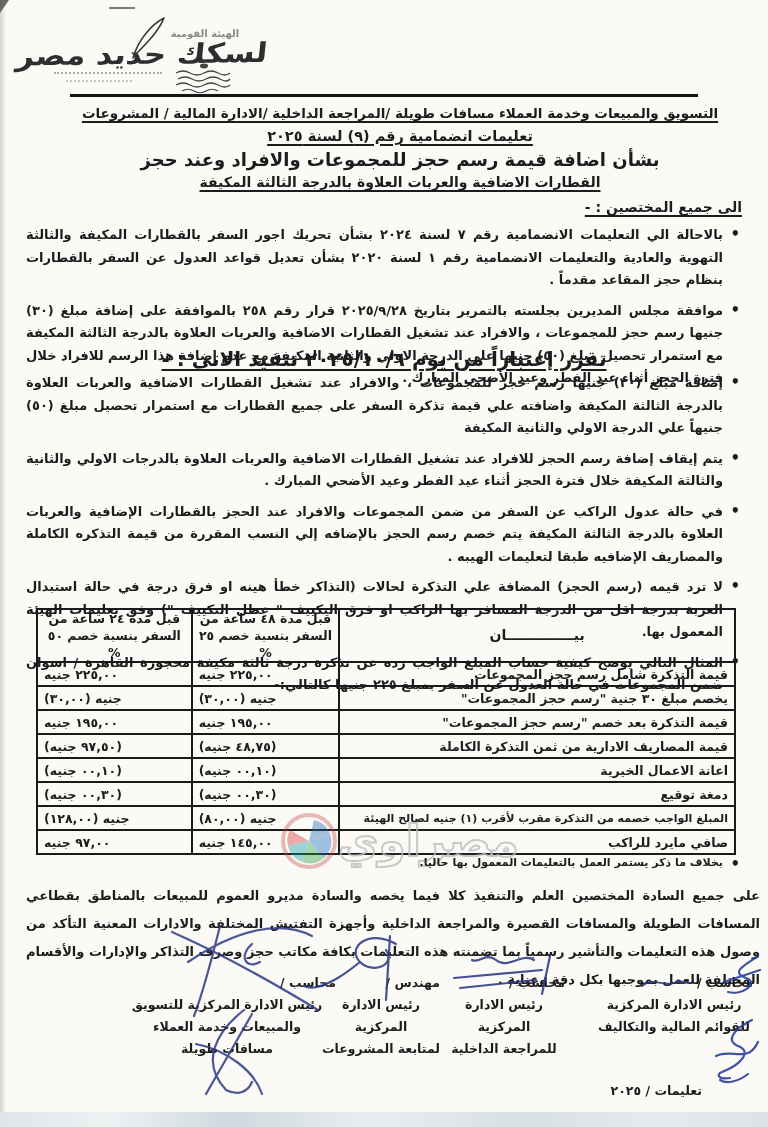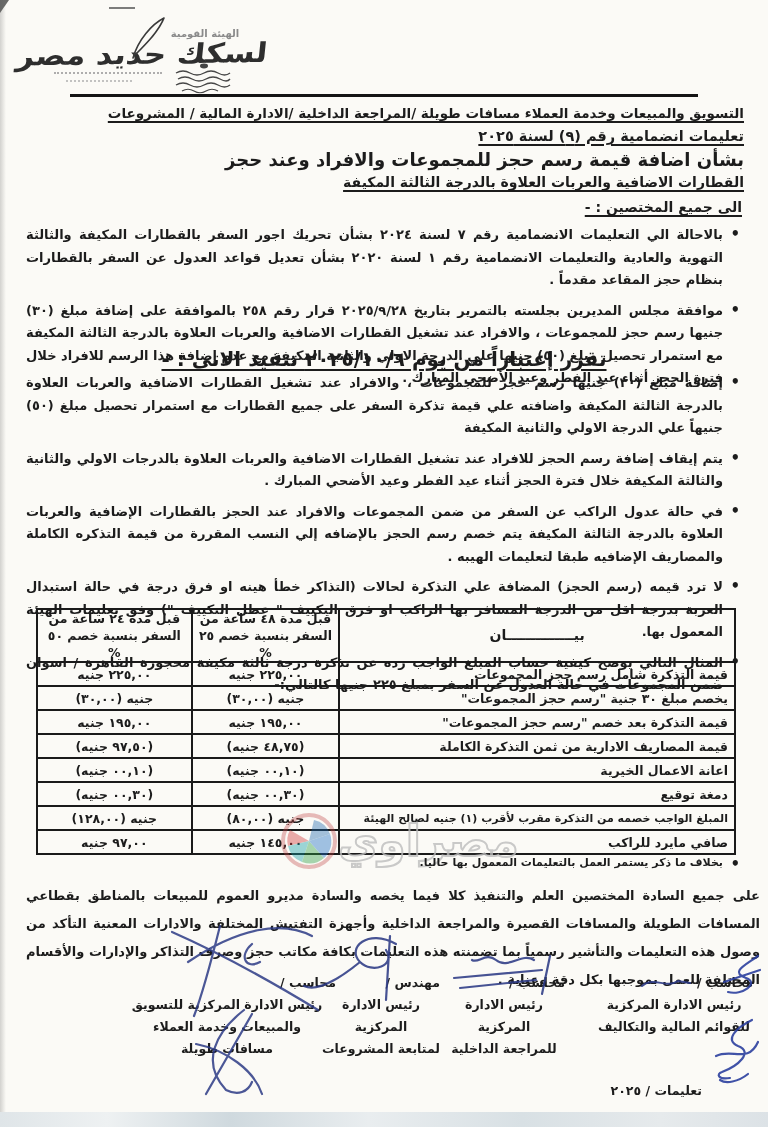--- a/index.html
+++ b/index.html
@@ -21,21 +21,21 @@
     font-size:10px; color:#8a8a8a; letter-spacing:1px;}
   .logo-cal{position:absolute; top:22px; left:2px; width:252px; text-align:center;
     font-size:31px; color:#2e2e2e; transform:skewX(-7deg) scaleY(.88) rotate(-1deg);
     letter-spacing:-1px; white-space:nowrap;}
   .logo-dots1{position:absolute; top:58px; left:40px; width:108px; border-top:2px dotted #9b9b9b; opacity:.8;}
   .logo-dots2{position:absolute; top:66px; left:52px; width:66px; border-top:2px dotted #ababab; opacity:.7;}
   .logo-swoosh{position:absolute; top:2px; left:112px;}
   .logo-waves{position:absolute; top:48px; left:160px;}
   .head-rule{position:absolute; top:94px; left:70px; width:628px; height:3px; background:#141414;}
   
-  .titles{position:absolute; top:102px; left:24px; width:720px; text-align:right;}
+  .titles{position:absolute; top:102px; left:40px; width:720px; text-align:center;}
   .titles div{line-height:23px;}
   .u{text-decoration:underline; text-decoration-thickness:1.5px; text-underline-offset:3px;}
   .t1{font-size:13.5px;}
   .t2{font-size:14.5px;}
   .t3{font-size:18px;}
   .t4{font-size:14px;}
   .salutation{position:absolute; top:199px; right:26px; font-size:14px;}
   
   ul.blist{position:absolute; right:26px; left:26px; margin:0; padding:0; list-style:none;}
   ul.blist li{position:relative; padding-right:19px; text-align:justify;
@@ -46,21 +46,21 @@
   .decision-list{top:372px;}
   
   table.fees{position:absolute; top:608px; left:36px; width:700px;
     border-collapse:collapse; direction:rtl;}
   table.fees th, table.fees td{border:2.5px solid #1a1a1a; padding:0 6px;}
   table.fees thead th{height:46px; font-size:12.5px; line-height:17px; text-align:center;}
   table.fees thead th.bayan{font-size:14px;}
   table.fees tbody td{height:22px; font-size:12.5px;}
   td.label{text-align:right; padding-right:9px;}
   td.label.small{font-size:11px;}
-  td.amount{text-align:center;border-radius:10px;}
+  td.amount{text-align:left;border-radius:10px;}
   .amt{direction:ltr; unicode-bidi:isolate; display:inline-block;}
   
   .watermark{position:absolute; top:812px; left:280px; display:flex; align-items:center;
     opacity:.8; pointer-events:none;}
   .wm-text{font-size:44px; font-weight:900; letter-spacing:1px; color:rgba(250,250,250,.05);
     -webkit-text-stroke:2px #bdbdbd; text-stroke:2px #bdbdbd; line-height:58px;}
   
   .closing-bullet{position:absolute; top:856px; right:26px; font-size:11px; padding-right:19px;}
   .closing-bullet::before{content:"•"; position:absolute; right:2px; top:-1px; font-size:15px;}
   .closing-para{position:absolute; top:882px; right:8px; left:26px; text-align:justify;

